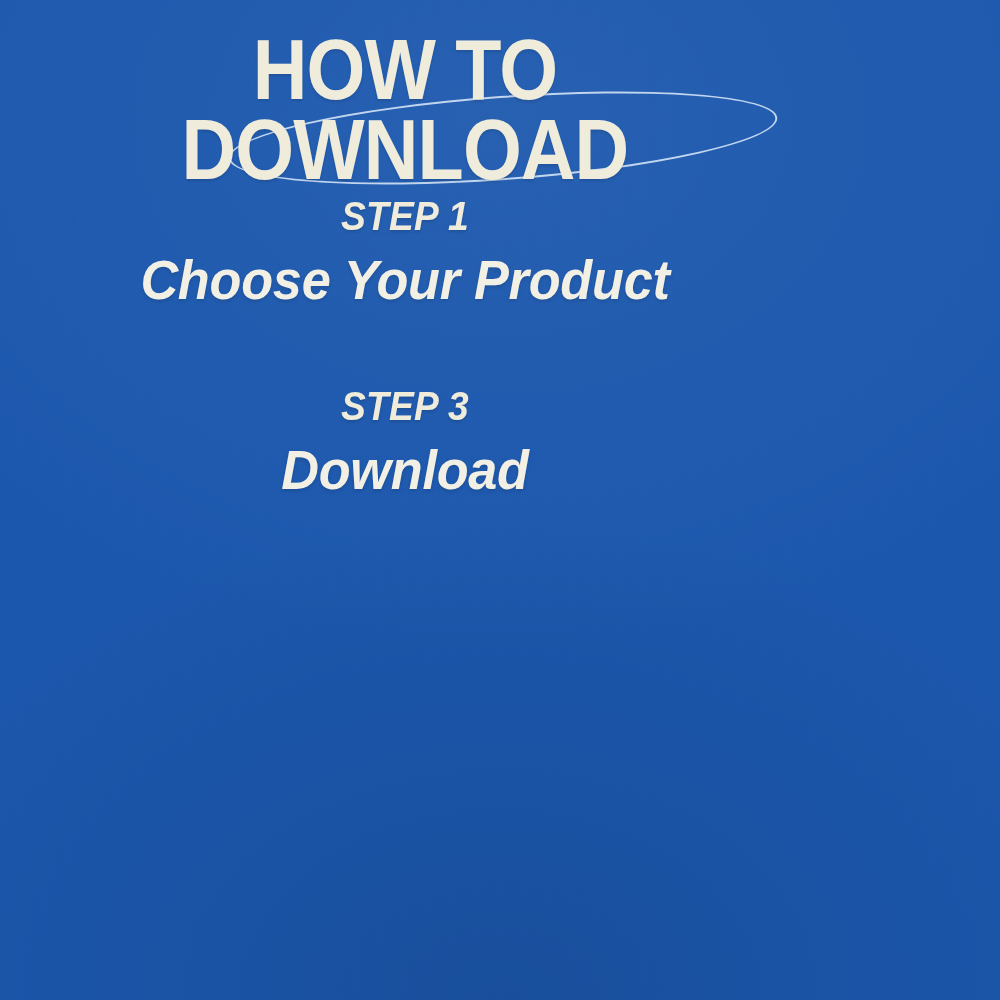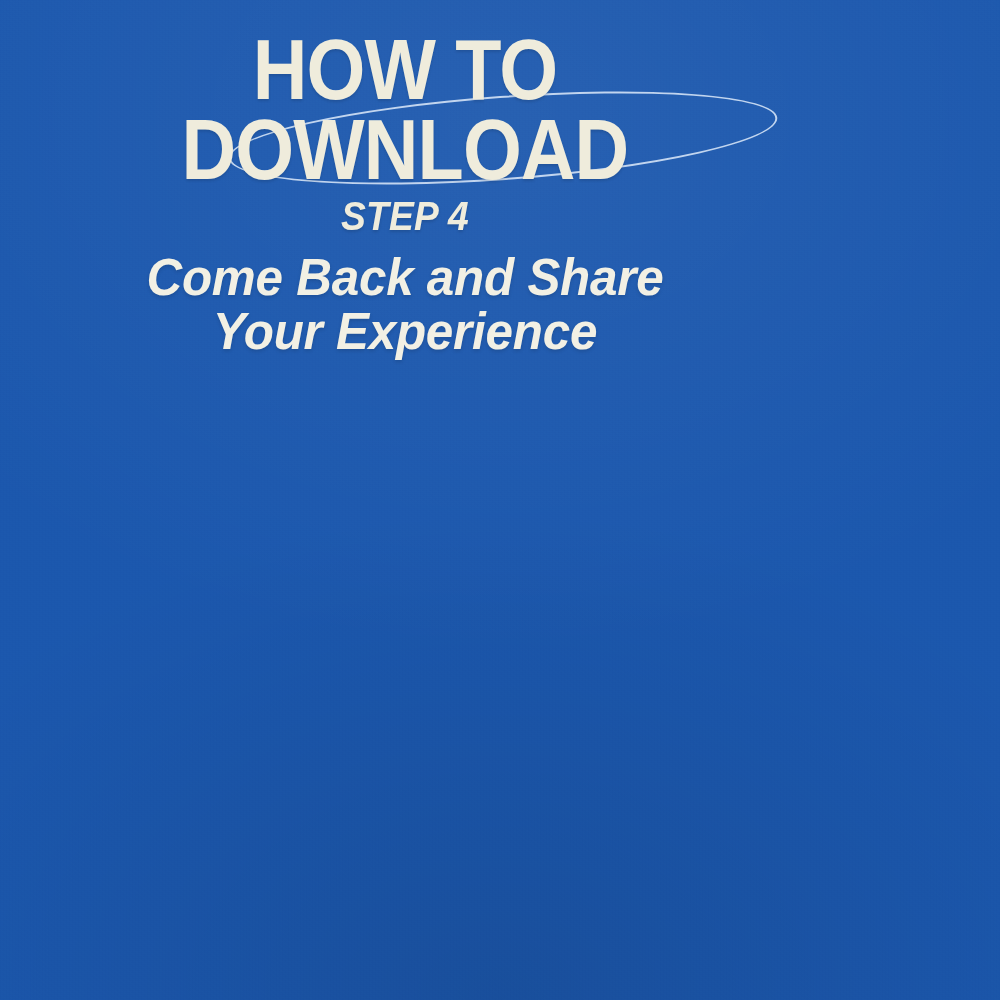--- a/index.html
+++ b/index.html
@@ -134,23 +134,26 @@
     <div class="ring"></div>
   </div>
 
   <div class="title-block">
     <span class="title-line one">HOW TO</span>
     <span class="title-line two">DOWNLOAD</span>
   </div>
 
   <div class="steps">
 
+    <div class="step one">
+      <span class="step-label">STEP 1</span>
+      <span class="step-desc">Choose Your Product</span>
+    </div>
 
 
+    <div class="step three">
+      <span class="step-label">STEP 3</span>
+      <span class="step-desc">Download</span>
+    </div>
 
-    <div class="step four">
-      <span class="step-label">STEP 4</span>
-      <span class="step-desc">Come Back and Share
-Your Experience</span>
-    </div>
 
   </div>
 </div>
 
 </body></html>

